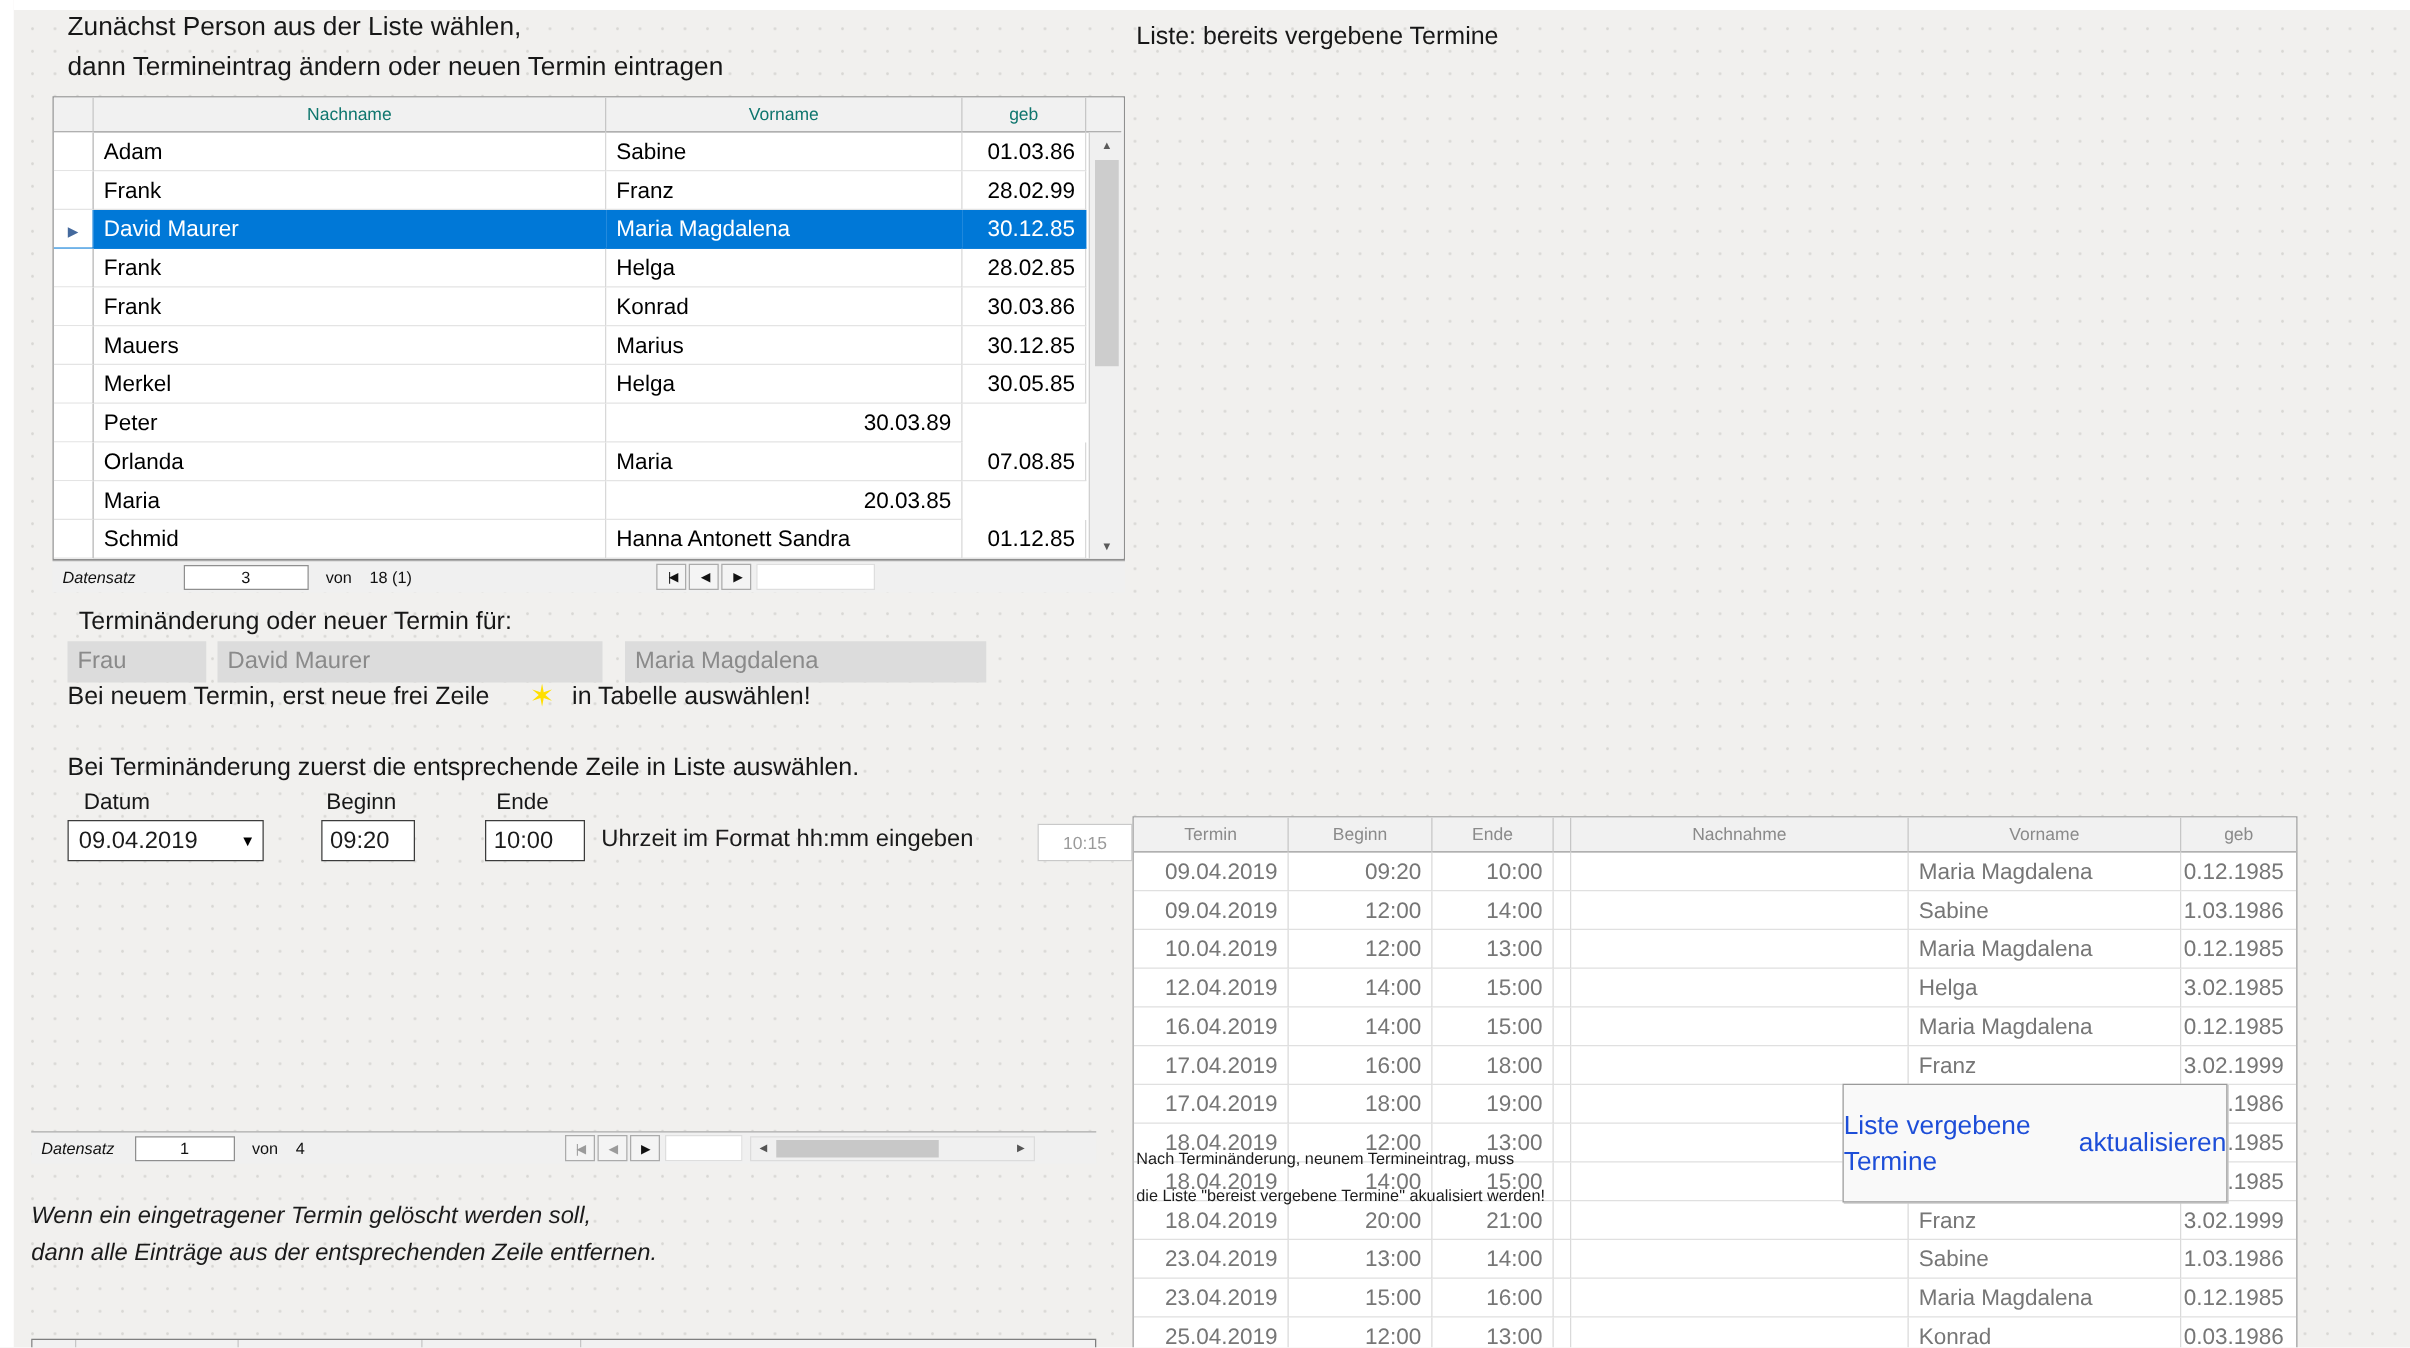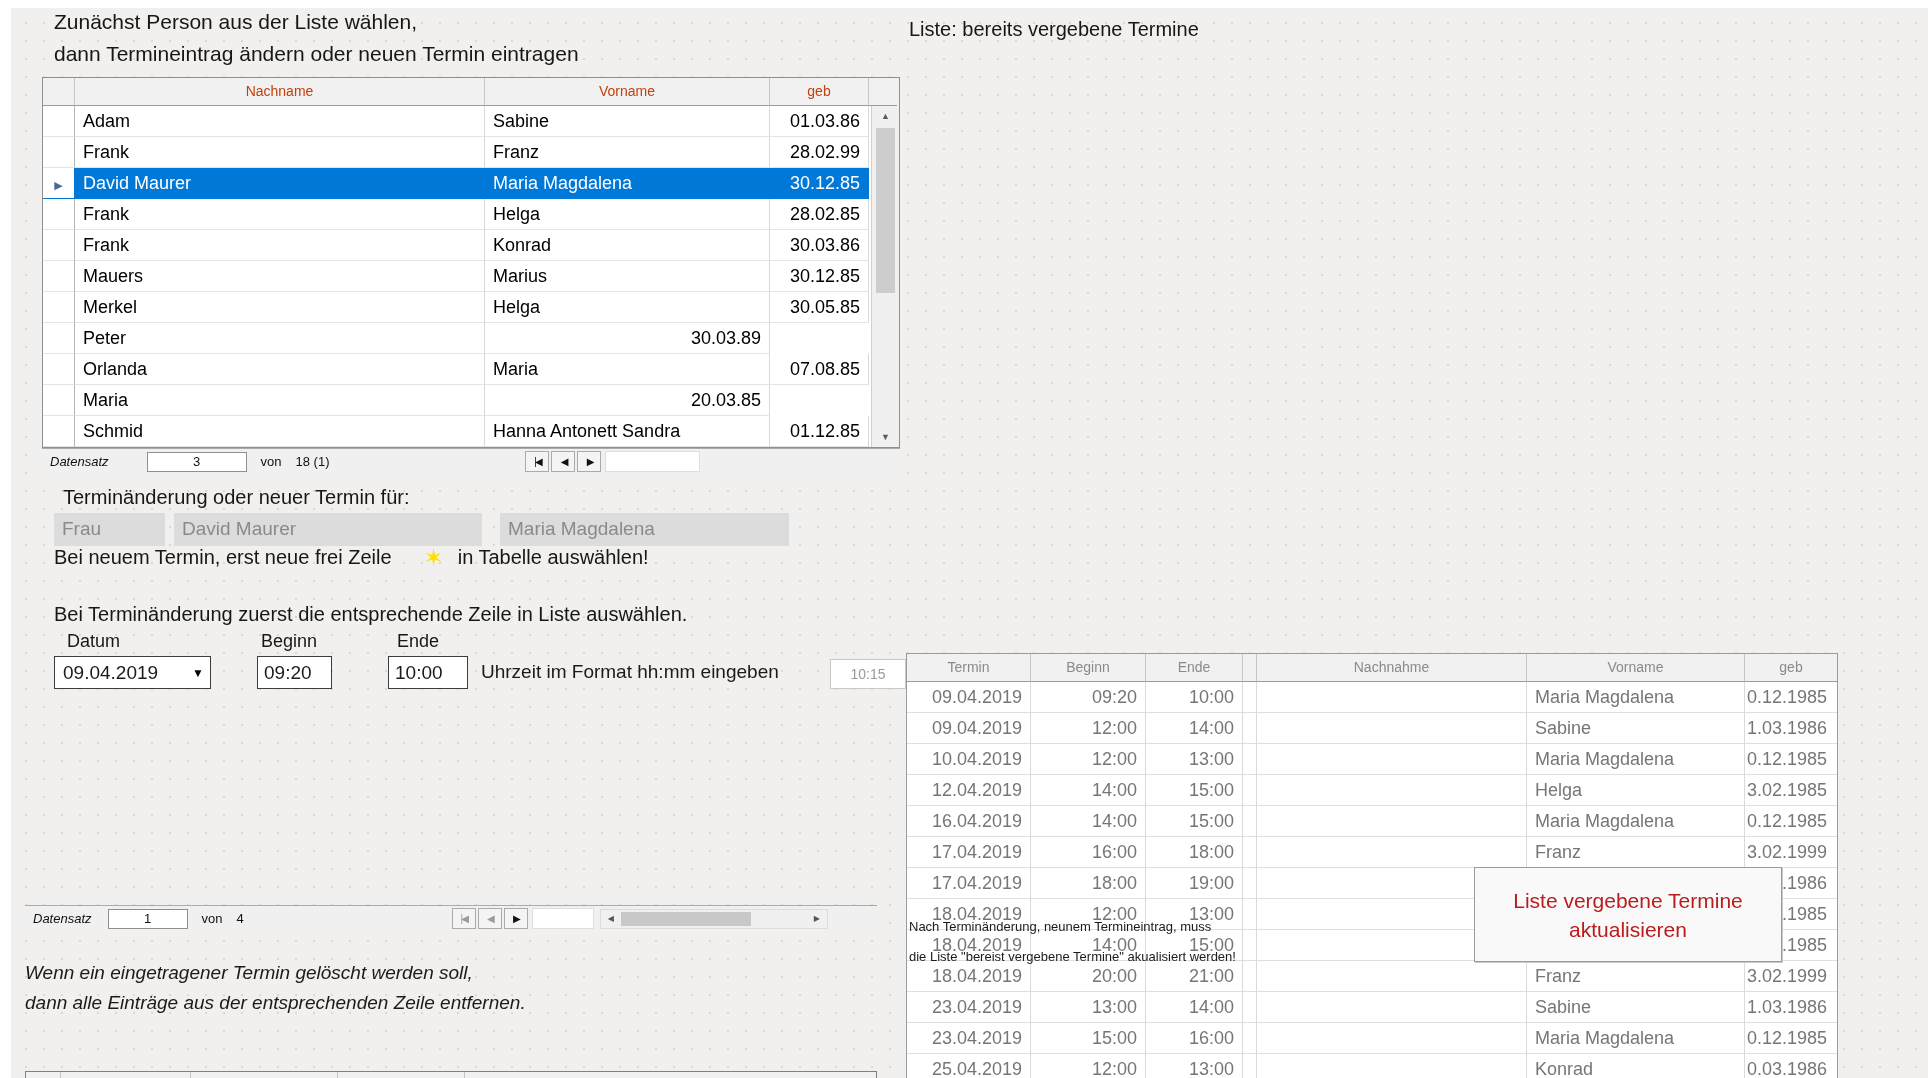--- a/index.html
+++ b/index.html
@@ -20,21 +20,21 @@
   .tbl{background:#fff;border:1px solid #8f8f8f;position:relative;overflow:hidden;}
   .c{overflow:hidden;white-space:nowrap;}
   .thead{display:grid;background:#f1f1f1;}
   .thead .c{border-right:1px solid #c6c6c6;border-bottom:1px solid #9a9a9a;
     text-align:center;font-size:14px;}
   .thead .c:last-child{border-right:none;}
 
   
   .grid-ph{grid-template-columns:32px 410px 285px 99px 28px;}
   .grid-p{display:grid;grid-template-columns:32px 410px 285px 99px;}
-  .grid-ph .c{line-height:27px;height:28px;color:#c2410c;}
+  .grid-ph .c{line-height:27px;height:28px;color:#0f766e;}
   .prow{height:31px;}
   .prow .c{font-size:18px;line-height:30px;border-right:1px solid #d8d8d8;
     border-bottom:1px solid #e4e4e4;padding:0 8px;color:#000;}
   .prow .selcell{border-right:1px solid #b5b5b5;background:#fff;padding:0;
     text-align:center;}
   .prow.sel .c{background:#0078d7;color:#fff;border-right-color:#0078d7;border-bottom-color:#0078d7;}
   .prow.sel .selcell{background:#fff;}
   .tl{text-align:left;}
   .tr{text-align:right;}
   .arrow{color:#44699d;font-size:11px;line-height:30px;}
@@ -91,22 +91,22 @@
   .tbl-t{border:1px solid #9a9a9a;}
   .grid-th .c{color:#8a8a8a;line-height:27px;height:28px;}
   .trow{height:31px;}
   .trow .c{font-size:18px;line-height:30px;border-right:1px solid #dadada;
     border-bottom:1px solid #e0e0e0;padding:0 8px;color:#767676;}
   .trow .c:last-child{border-right:none;padding:0 0 0 2px;}
   .trow .sp{padding:0;}
 
   
   .bigbtn{background:#f9f9f9;border:1px solid #9a9a9a;box-shadow:1px 1px 0 #c9c9c9;
-    display:flex;flex-direction:column;align-items:center;justify-content:center;
-    font-size:21px;line-height:29px;color:#b91c1c;cursor:default;}
+    display:flex;flex-direction:row;align-items:center;justify-content:center;
+    font-size:21px;line-height:29px;color:#1d4ed8;cursor:default;}
 </style>
 </head>
 <body>
 
 <div class="stage">
   <div class="topstrip"></div>
 
   <div class="abs bigtext" style="left:43px;top:6px;">
     <div>Zunächst Person aus der Liste wählen,</div>
     <div>dann Termineintrag ändern oder neuen Termin eintragen</div>

